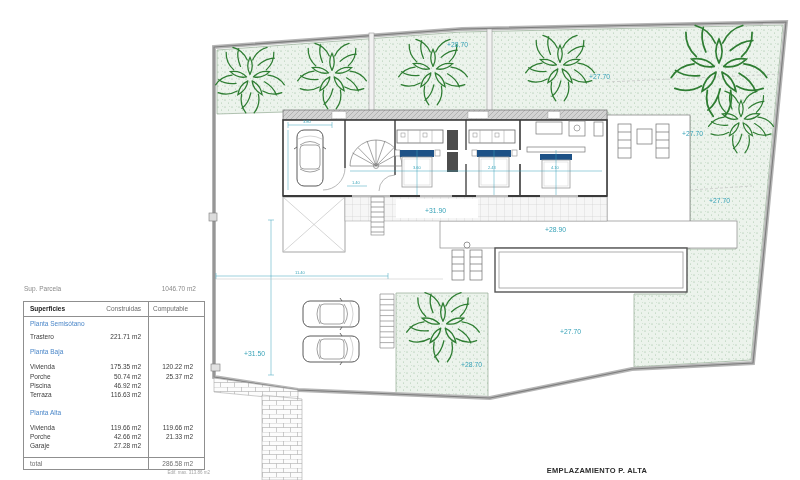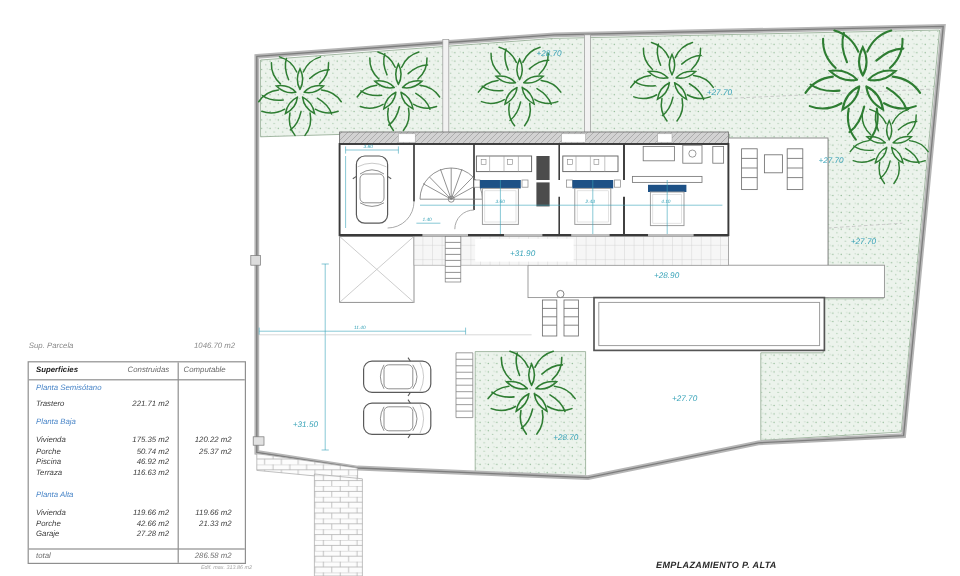--- a/index.html
+++ b/index.html
@@ -1,17 +1,17 @@
 <!DOCTYPE html>
 <html><head>
 <meta charset="utf-8">
 <style>
   html,body{margin:0;padding:0;background:#fff;}
   .stage{position:relative;width:800px;height:480px;background:#fff;
-         font-family:"Liberation Sans",sans-serif;overflow:hidden;font-style:italic;}
+         font-family:"Liberation Sans",sans-serif;overflow:hidden;}
   .stage svg{position:absolute;left:0;top:0;}
   .abs{position:absolute;white-space:nowrap;}
   
   .sup-label{left:24px;top:285px;font-size:6.5px;color:#8a8a8a;}
   .sup-value{left:24px;top:285px;width:172px;text-align:right;font-size:6.5px;color:#8a8a8a;}
   
   .area-table{left:23px;top:301px;width:180px;height:167px;border:1px solid #8f8f8f;background:#fff;}
   .v-div{position:absolute;left:124px;top:0;height:100%;border-left:1px solid #8f8f8f;}
   .h-line{position:absolute;left:0;width:100%;border-top:1px solid #8f8f8f;}
   .t-row{position:absolute;left:0;width:100%;height:9px;font-size:6.5px;color:#3c3c3c;}

